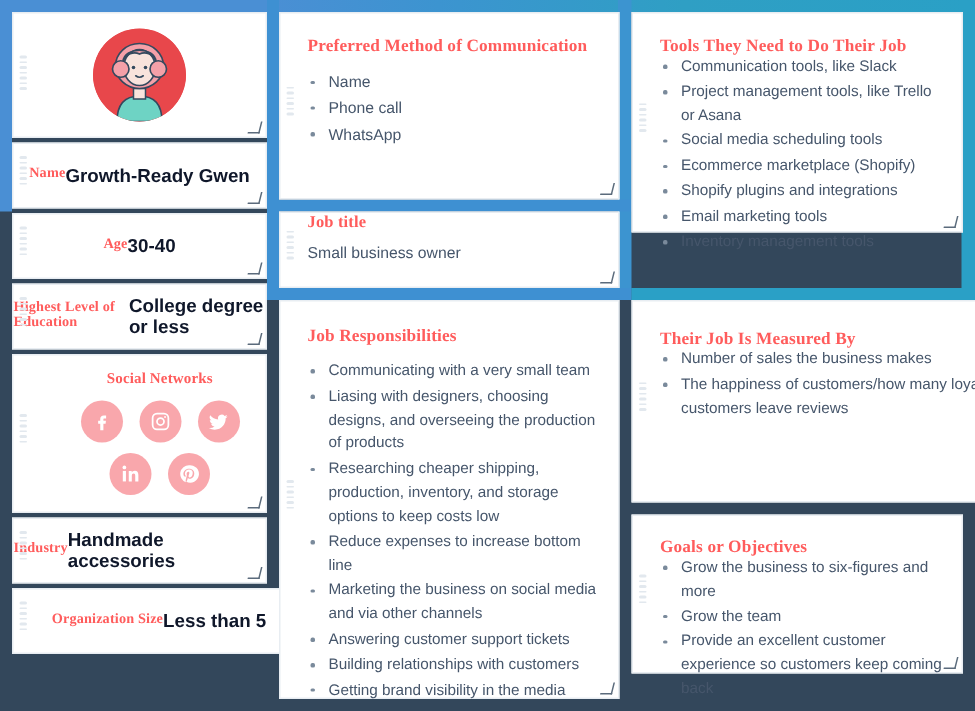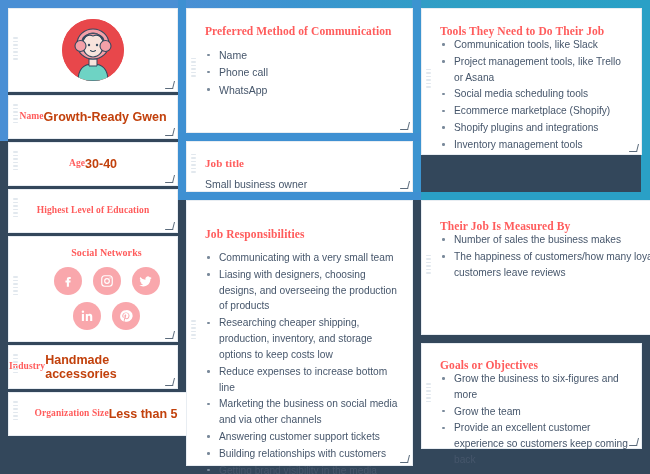--- a/index.html
+++ b/index.html
@@ -48,21 +48,21 @@
   .rsz{
     position:absolute;right:3px;bottom:2px;width:7px;height:7px;
     border-right:1.5px solid #5b6b7c;border-bottom:1.5px solid #5b6b7c;
     transform:skewX(-14deg);
   }
   .card-inner{padding:0 12px 0 18px;height:100%;box-sizing:border-box;}
 
   .h{
     color:#FF5C5C;font-weight:bold;letter-spacing:.1px;font-family:Liberation Serif, serif;
   }
-  .val{color:#c2410c;}
+  .val{color:#0f172a;}
 
   ul.bl{margin:0;padding:0;list-style:none;}
   ul.bl li{
     position:relative;padding-left:14px;color:#46566B;
     line-height:1.55;margin-bottom:1px;
   }
   ul.bl li:before{
     content:"";position:absolute;left:2px;top:.62em;
     width:2.5px;height:2.5px;border-radius:50%;background:#7a8a9b;
   }
@@ -92,23 +92,23 @@
     display:flex;align-items:center;justify-content:center;
   }
 
   
   #c-comm{left:186px;top:8px;width:227px;height:125px;}
   #c-jobtitle{left:186px;top:141px;width:227px;height:51px;}
   #c-resp{left:186px;top:200px;width:227px;height:266px;}
 
   #c-comm .h{font-size:11.5px;display:block;padding-top:16px;}
   #c-comm ul{margin-top:10px;font-size:10.5px;}
-  #c-jobtitle .h{font-size:11px;display:block;padding-top:15px;}
+  #c-jobtitle .h{font-size:11px;display:block;padding-top:0;}
   #c-jobtitle .val{font-size:10.5px;display:block;margin-top:9px;color:#46566B;}
-  #c-resp .h{font-size:11.5px;display:block;padding-top:27px;}
+  #c-resp .h{font-size:11.5px;display:block;padding-top:17px;}
   #c-resp ul{margin-top:10px;font-size:10.2px;}
 
   
   #c-tools{left:421px;top:8px;width:221px;height:147px;}
   #c-measured{left:421px;top:200px;width:260px;height:135px;}
   #c-goals{left:421px;top:343px;width:221px;height:106px;}
 
   #c-tools .h,#c-measured .h,#c-goals .h{font-size:11.5px;display:block;padding-top:16px;}
   #c-tools ul,#c-measured ul,#c-goals ul{font-size:10.2px;}
   #c-measured .h{padding-top:19px;}
@@ -202,20 +202,21 @@
     <div class="grip">
         <i></i>
         <i></i>
         <i></i>
         <i></i>
         <i></i>
         <i></i>
       </div>
     <div class="fieldcard">
       <span class="h">Highest Level of Education</span>
+      <span class="val">College degree or less</span>
     </div>
     <div class="rsz"></div>
   </div>
 
   <div class="card" id="c-social">
     <div class="grip">
         <i></i>
         <i></i>
         <i></i>
         <i></i>
@@ -364,20 +365,21 @@
         <i></i>
       </div>
     <div class="card-inner">
       <span class="h">Tools They Need to Do Their Job</span>
       <ul class="bl">
         <li>Communication tools, like Slack</li>
         <li>Project management tools, like Trello or Asana</li>
         <li>Social media scheduling tools</li>
         <li>Ecommerce marketplace (Shopify)</li>
         <li>Shopify plugins and integrations</li>
+        <li>Email marketing tools</li>
         <li>Inventory management tools</li>
       </ul>
     </div>
     <div class="rsz"></div>
   </div>
 
   <div class="card" id="c-measured">
     <div class="grip">
         <i></i>
         <i></i>

